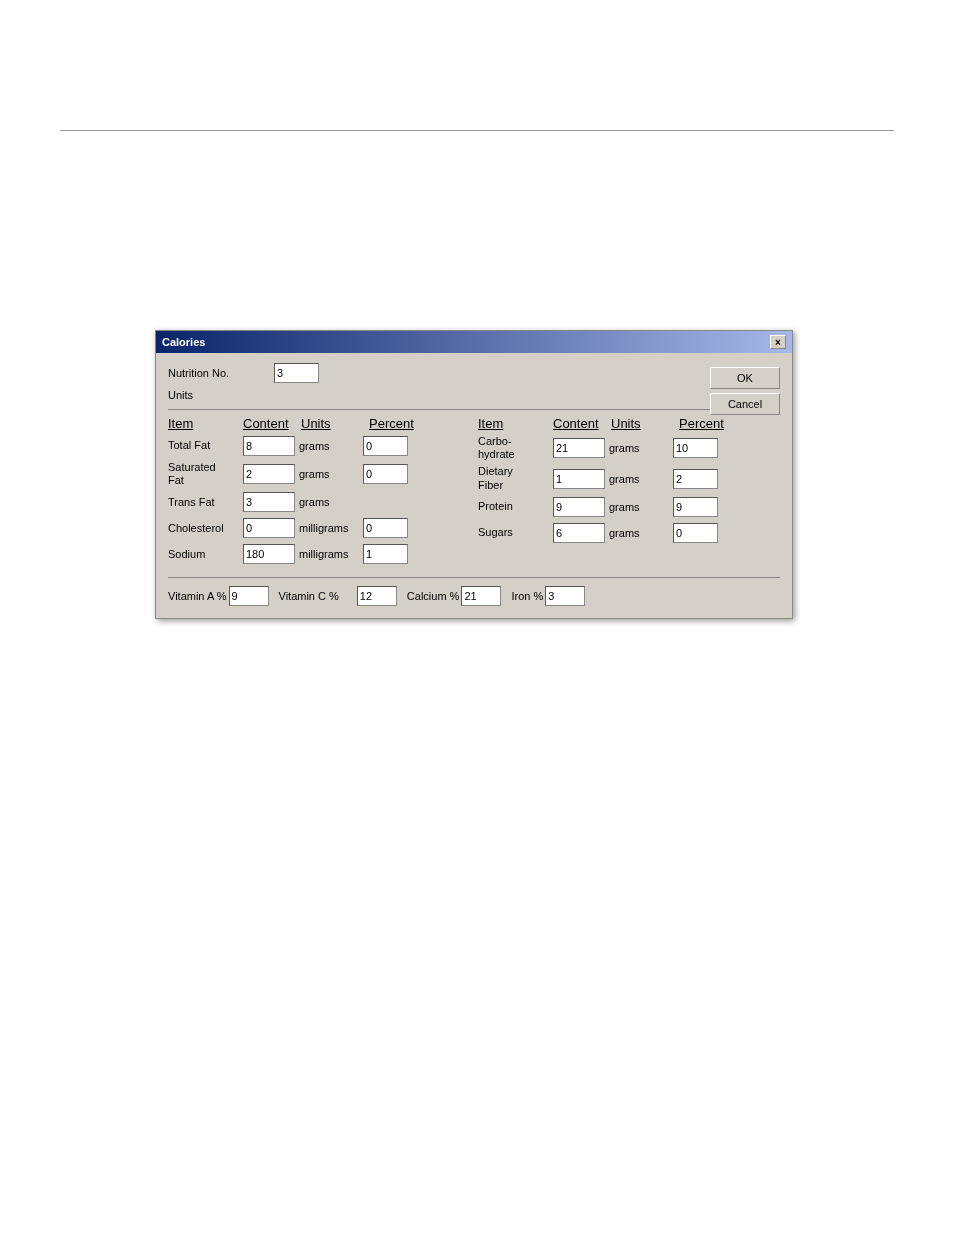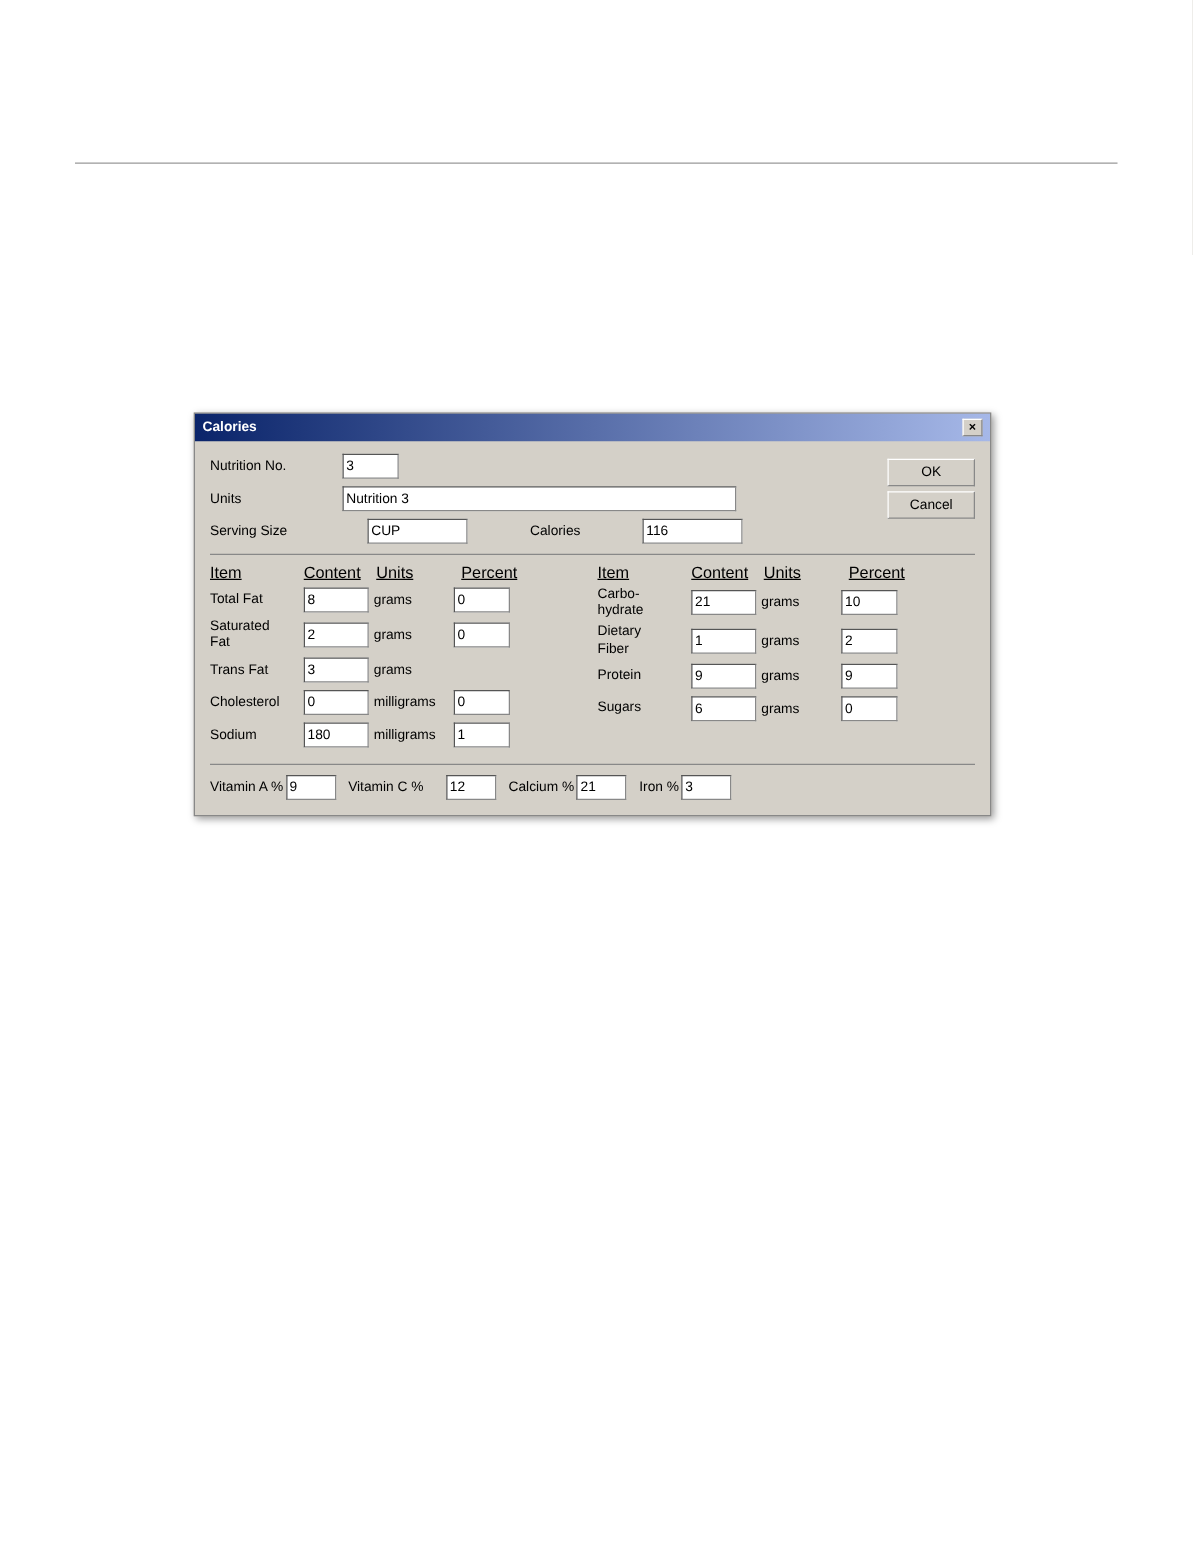--- a/index.html
+++ b/index.html
@@ -186,29 +186,22 @@
         <button class="win-button">Cancel</button>
       </div>
 
       <div class="form-row">
         <span class="form-label">Nutrition No.</span>
         <input class="form-input input-sm" value="3" style="">
       </div>
 
       <div class="form-row">
         <span class="form-label">Units</span>
-        <input class="form-input input-name" value="Nutrition 3" style="">
-      </div>
-
-      <div class="form-row serving-row">
-        <span class="form-label">Serving Size</span>
-        <input class="form-input" style="width: 80px;" value="CUP">
-        <span style="width:100px; padding-left:30px;">Calories</span>
-        <input class="form-input input-md" value="116" style="">
-      </div>
+      </div>
+
 
 
       <div class="divider-row"></div>
 
       <div style="display:flex; gap:8px; margin-bottom:4px;">
 
         <div style="flex:1; display:flex; align-items:center;">
           <span class="col-header" style="width:75px;">Item</span>
           <span class="col-header" style="width:58px;">Content</span>
           <span class="col-header" style="width:68px;">Units</span>

